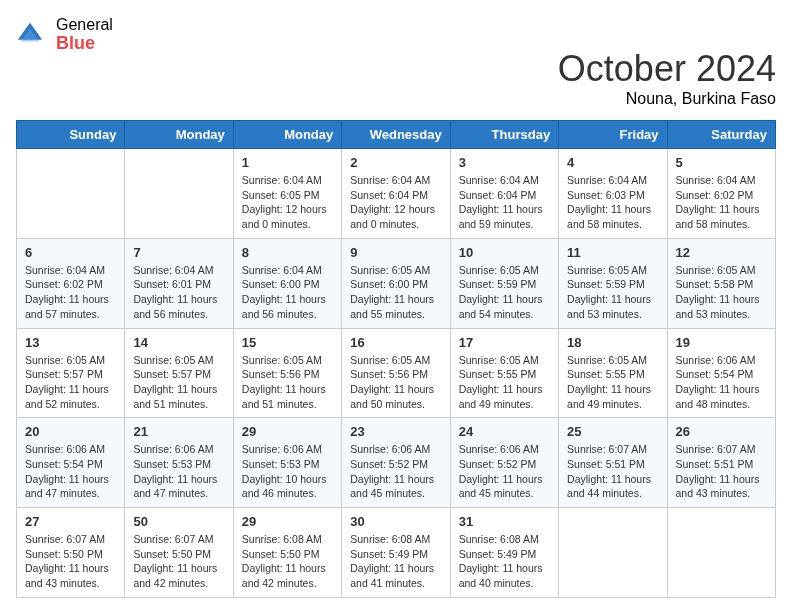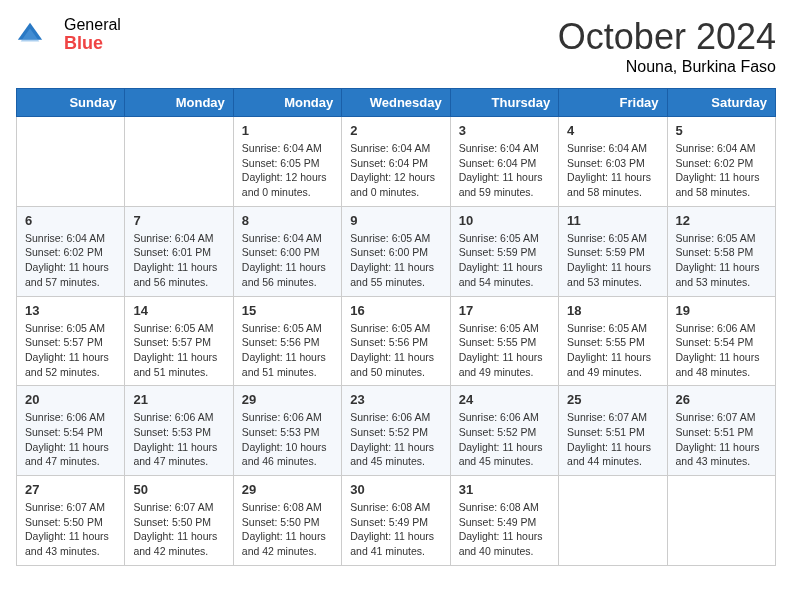--- a/index.html
+++ b/index.html
@@ -12,38 +12,39 @@
     }
     .header {
       display: flex;
       justify-content: space-between;
       align-items: flex-start;
       margin-bottom: 12px;
     }
     .logo {
       display: flex;
       align-items: center;
-      gap: 20px;
+      gap: 12px;
     }
     .logo-text {
       display: flex;
       flex-direction: column;
       line-height: 1.1;
     }
     .logo-blue {
       font-size: 18px;
       font-weight: bold;
       color: #ef4444;
     }
     .logo-icon {
       width: 28px;
       height: 28px;
     }
     .title-block {
       text-align: right;
+      margin-top: 32px;
     }
     .month-title {
       font-size: 36px;
       font-weight: 300;
       color: #333;
     }
     .location {
       font-size: 16px;
       color: #000000;
       font-weight: normal;

